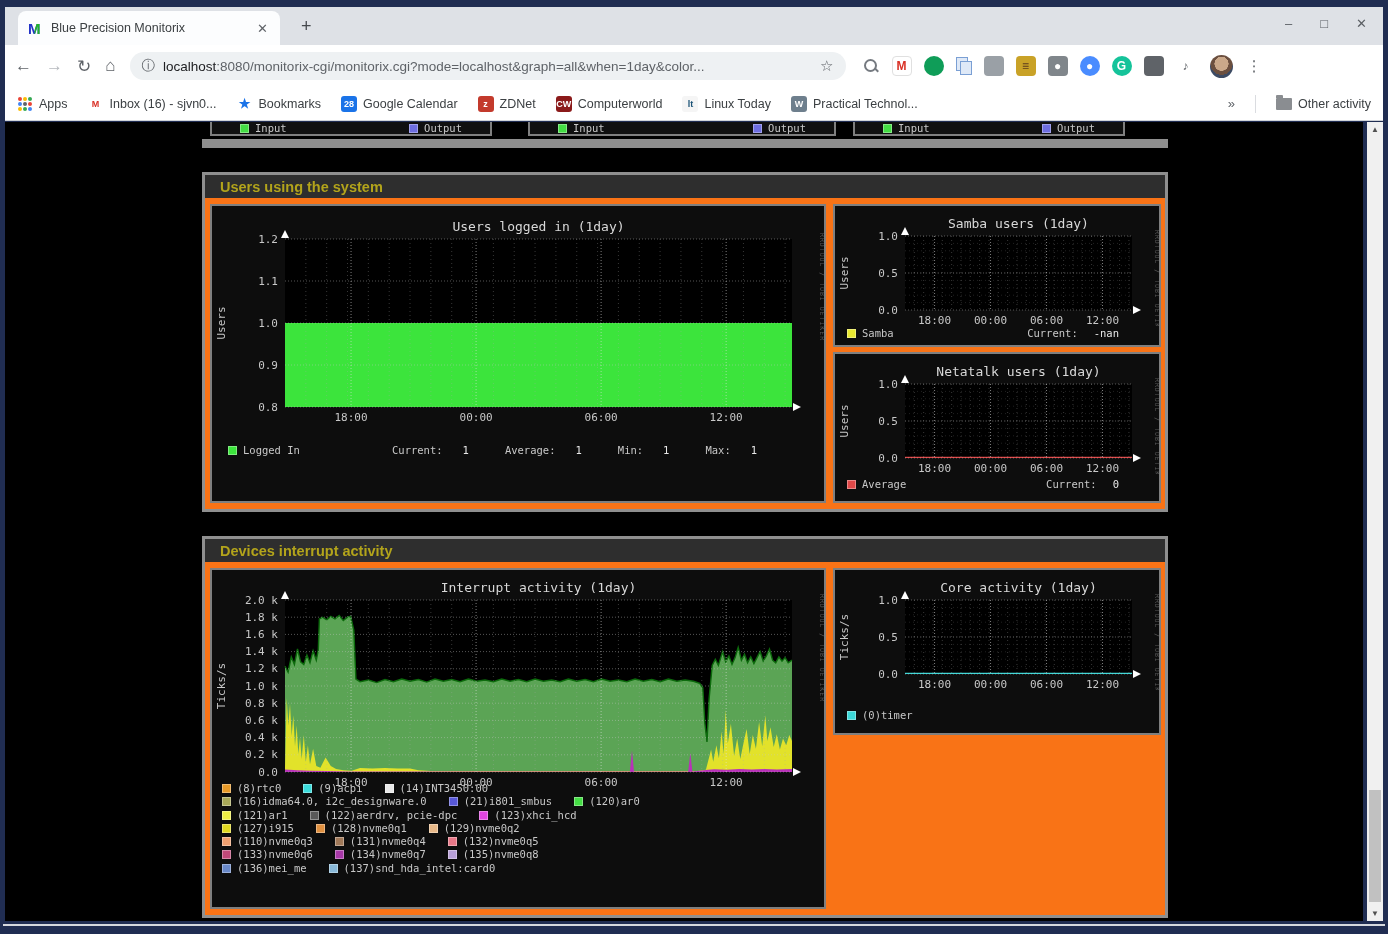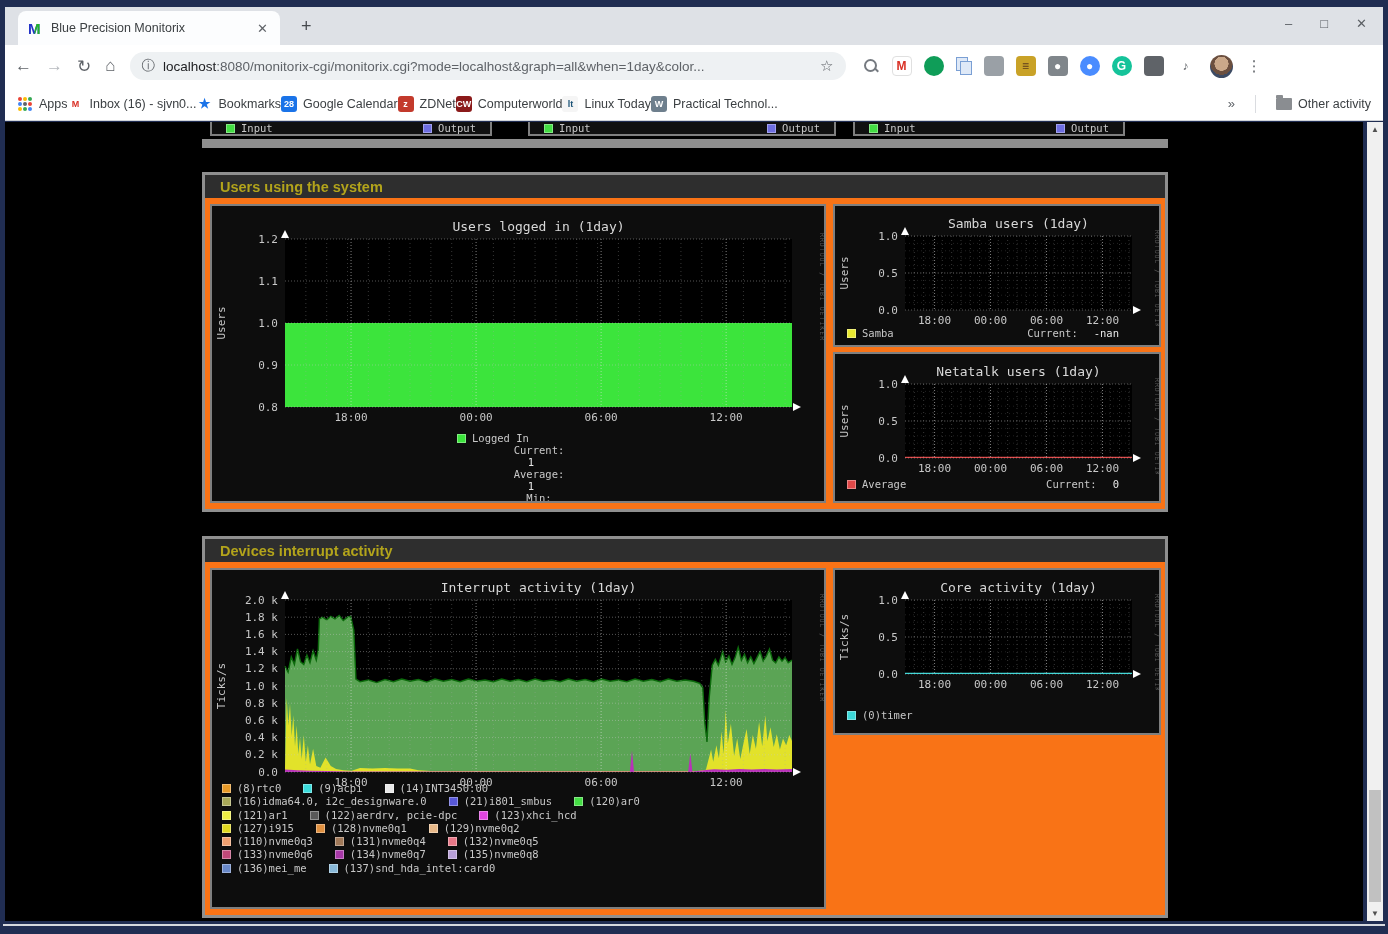--- a/index.html
+++ b/index.html
@@ -52,21 +52,21 @@
   .ic-folder::before{content:"";position:absolute;left:0;top:-3px;width:7px;height:3px;background:#8a8d91;border-radius:1px 1px 0 0;}
   .chev{color:#5f6368;font-size:13px;margin-left:auto;}
   .bmsep{width:1px;height:18px;background:#dadce0;}
 
   
   .content{position:absolute;top:122px;left:5px;width:1358px;height:799px;background:#000;overflow:hidden;}
   .page-inner{position:absolute;left:197px;top:0;width:966px;}
 
   .cutoff-row{display:flex;}
   .cutoff-box{height:14px;background:#101010;border:2px solid #7f7f7f;border-top:none;
-              display:flex;justify-content:space-between;align-items:center;padding:0 14px;
+              display:flex;justify-content:space-between;align-items:center;padding:0 28px;
               font:10.5px "DejaVu Sans Mono",monospace;color:#c8c8c8;box-sizing:border-box;}
   .cb1{width:282px;margin-left:8px;} .cb2{width:308px;margin-left:36px;} .cb3{width:272px;margin-left:17px;}
   .frame-strip{height:9px;background:#8f8f8f;margin-top:3px;width:966px;}
 
   .section{margin-top:24px;border:3px solid #8f8f8f;background:#f97316;}
   .section-header{height:23px;background:#2e2e2e;display:flex;align-items:center;padding-left:15px;}
   .section-title{color:var(--title-yellow,#b3a41b);font-weight:bold;font-size:14.5px;}
   .section-body{padding:6px 4px 6px 5px;display:flex;gap:7px;align-items:flex-start;}
   .right-col{display:flex;flex-direction:column;gap:5px;width:328px;}
 
@@ -134,21 +134,21 @@
       <span class="xic round" style="background: rgb(74, 140, 255); color: rgb(255, 255, 255);">●</span>
       <span class="xic round" style="background: rgb(21, 195, 154); color: rgb(255, 255, 255);">G</span>
       <span class="xic" style="background: rgb(95, 99, 104); color: rgb(255, 255, 255);"></span>
       <span class="xic" style="background: rgb(255, 255, 255); color: rgb(95, 99, 104);">♪</span>
     </div>
   <span class="avatar"></span>
   <span class="menu3">⋮</span>
 </div>
 
 <div class="bookmarks">
-  <span id="bm-items" style="display:flex;align-items:center">
+  <span id="bm-items" style="display:flex;gap:20px;align-items:center">
       <span class="bm">
         <span class="dot9"></span>
         <span>Apps</span>
       </span>
       <span class="bm">
         <span class="bic" style="background: rgb(255, 255, 255); color: rgb(217, 48, 37);">M</span>
         <span>Inbox (16) - sjvn0...</span>
       </span>
       <span class="bm">
         <span class="bic" style="background: rgb(255, 255, 255); color: rgb(26, 115, 232); font-size: 13px;">★</span>
@@ -252,21 +252,21 @@
               <text x="66" y="36.5" text-anchor="end" fill="#c8c8c8" font-family="DejaVu Sans Mono,monospace" font-size="11">1.2</text>
               <text x="139.05795314426635" y="215" text-anchor="middle" fill="#c8c8c8" font-family="DejaVu Sans Mono,monospace" font-size="11">18:00</text>
               <text x="264.08877928483355" y="215" text-anchor="middle" fill="#c8c8c8" font-family="DejaVu Sans Mono,monospace" font-size="11">00:00</text>
               <text x="389.1196054254007" y="215" text-anchor="middle" fill="#c8c8c8" font-family="DejaVu Sans Mono,monospace" font-size="11">06:00</text>
               <text x="514.150431565968" y="215" text-anchor="middle" fill="#c8c8c8" font-family="DejaVu Sans Mono,monospace" font-size="11">12:00</text>
               <text x="326.5" y="25" text-anchor="middle" fill="#d8d8d8" font-family="DejaVu Sans Mono,monospace" font-size="13">Users logged in  (1day)</text>
               <text x="13" y="117" text-anchor="middle" fill="#c8c8c8" font-family="DejaVu Sans Mono,monospace" font-size="11" transform="rotate(-90 13 117)">Users</text>
               <polygon points="73,24 69,32 77,32" fill="#fff"></polygon>
               <polygon points="589,201 581,197 581,205" fill="#fff"></polygon>
               <text x="608" y="27" fill="#585858" font-family="DejaVu Sans Mono,monospace" font-size="6.5" letter-spacing="1" transform="rotate(90 608 27)">RRDTOOL / TOBI OETIKER</text>
-            </svg><div class="leg leg-users" style="top: 226px; flex-direction: column;">
+            </svg><div class="leg leg-users" style="top: 238px;">
               <span class="name"><span class="leg-sw" style="background: rgb(60, 228, 60);"></span><span>Logged In</span></span>
               <span class="leg-lab">Current:</span>
               <span class="leg-val">1</span>
               <span class="leg-lab">Average:</span>
               <span class="leg-val">1</span>
               <span class="leg-lab">Min:</span>
               <span class="leg-val">1</span>
               <span class="leg-lab">Max:</span>
               <span class="leg-val">1</span>
             </div></div>

